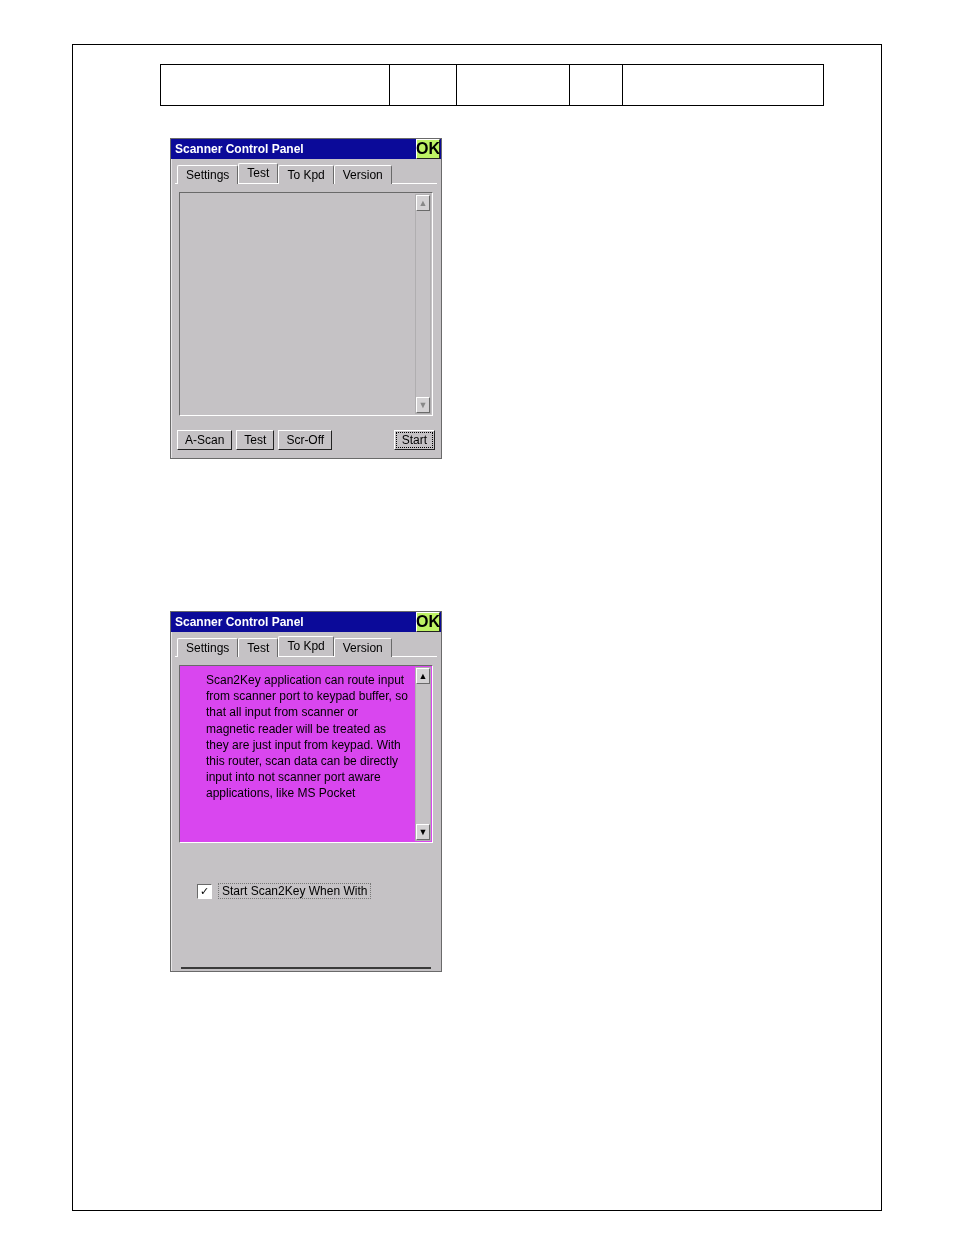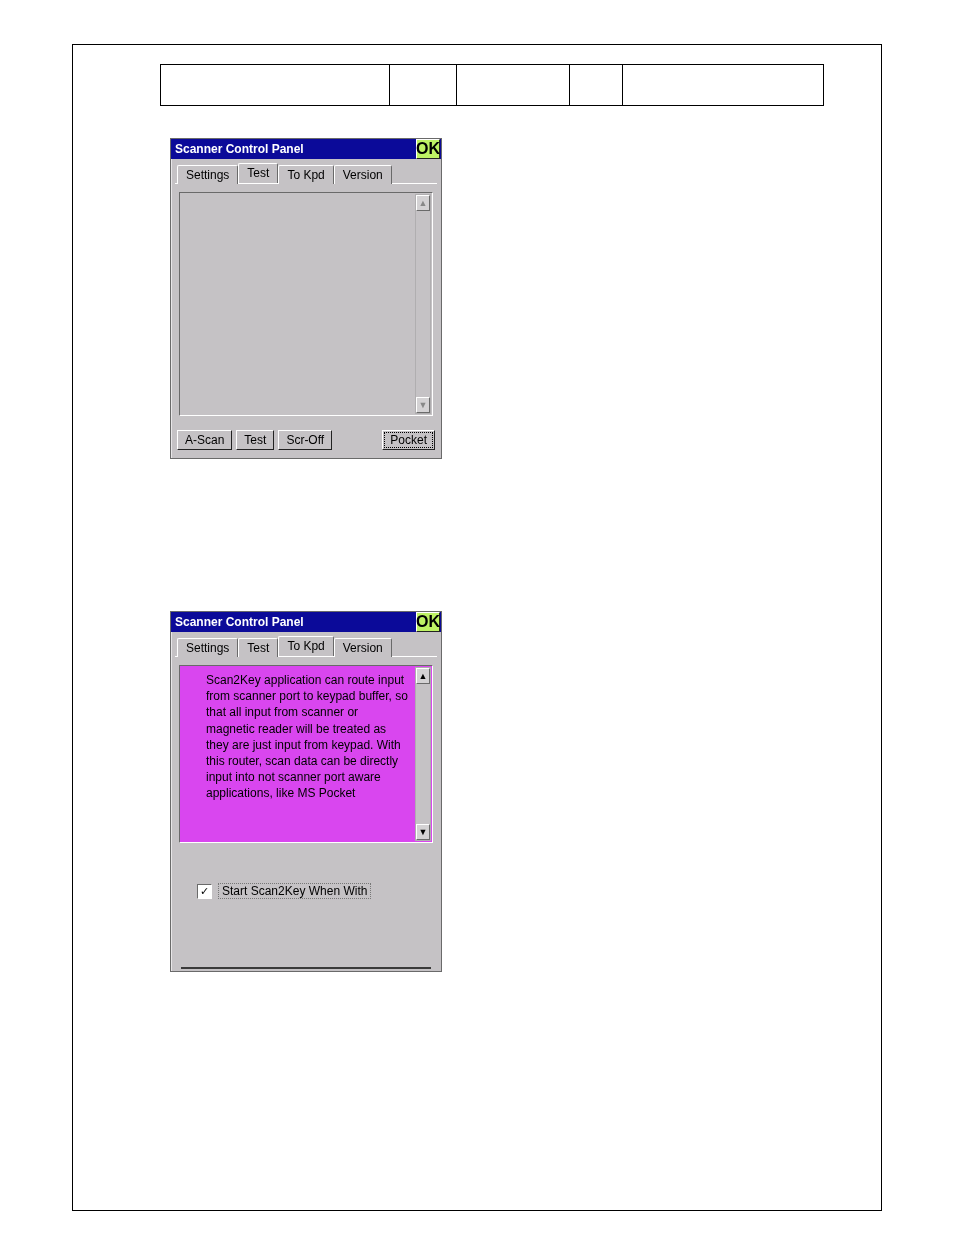--- a/index.html
+++ b/index.html
@@ -274,21 +274,21 @@
           <div class="scroll-arrow down">▼</div>
         </div>
       </div>
     </div>
 
     <div class="bottom-buttons">
       <div class="btn3d">A-Scan</div>
       <div class="btn3d">Test</div>
       <div class="btn3d">Scr-Off</div>
       <div class="spacer"></div>
-      <div class="btn3d focus">Pocket</div>
+      <div class="btn3d focus">Start</div>
     </div>
   </div>
 
   <div class="panel panel-2">
     <div class="titlebar">
       <span class="title-text">Scanner Control Panel</span>
       <div class="ok-btn">OK</div>
     </div>
 
     <div class="tabbar">

